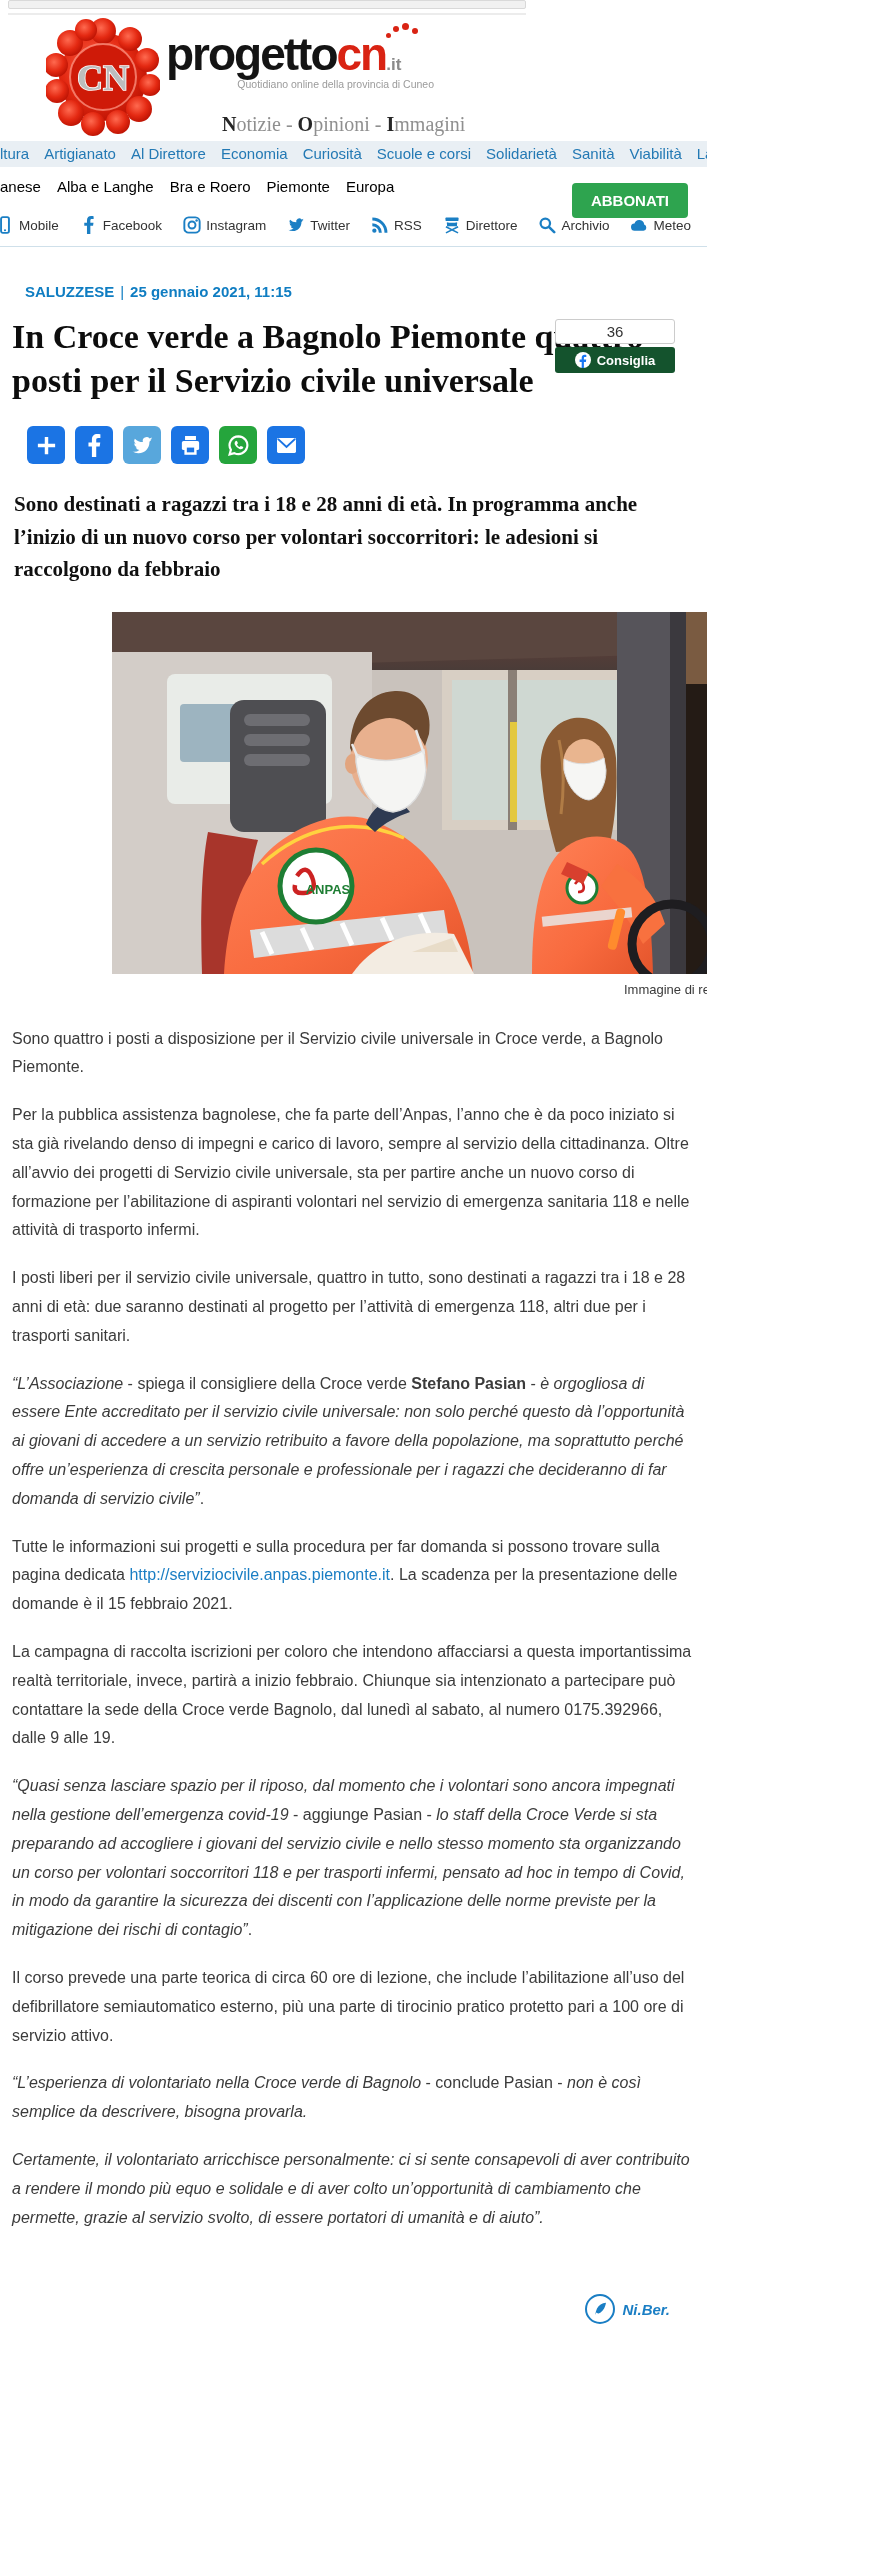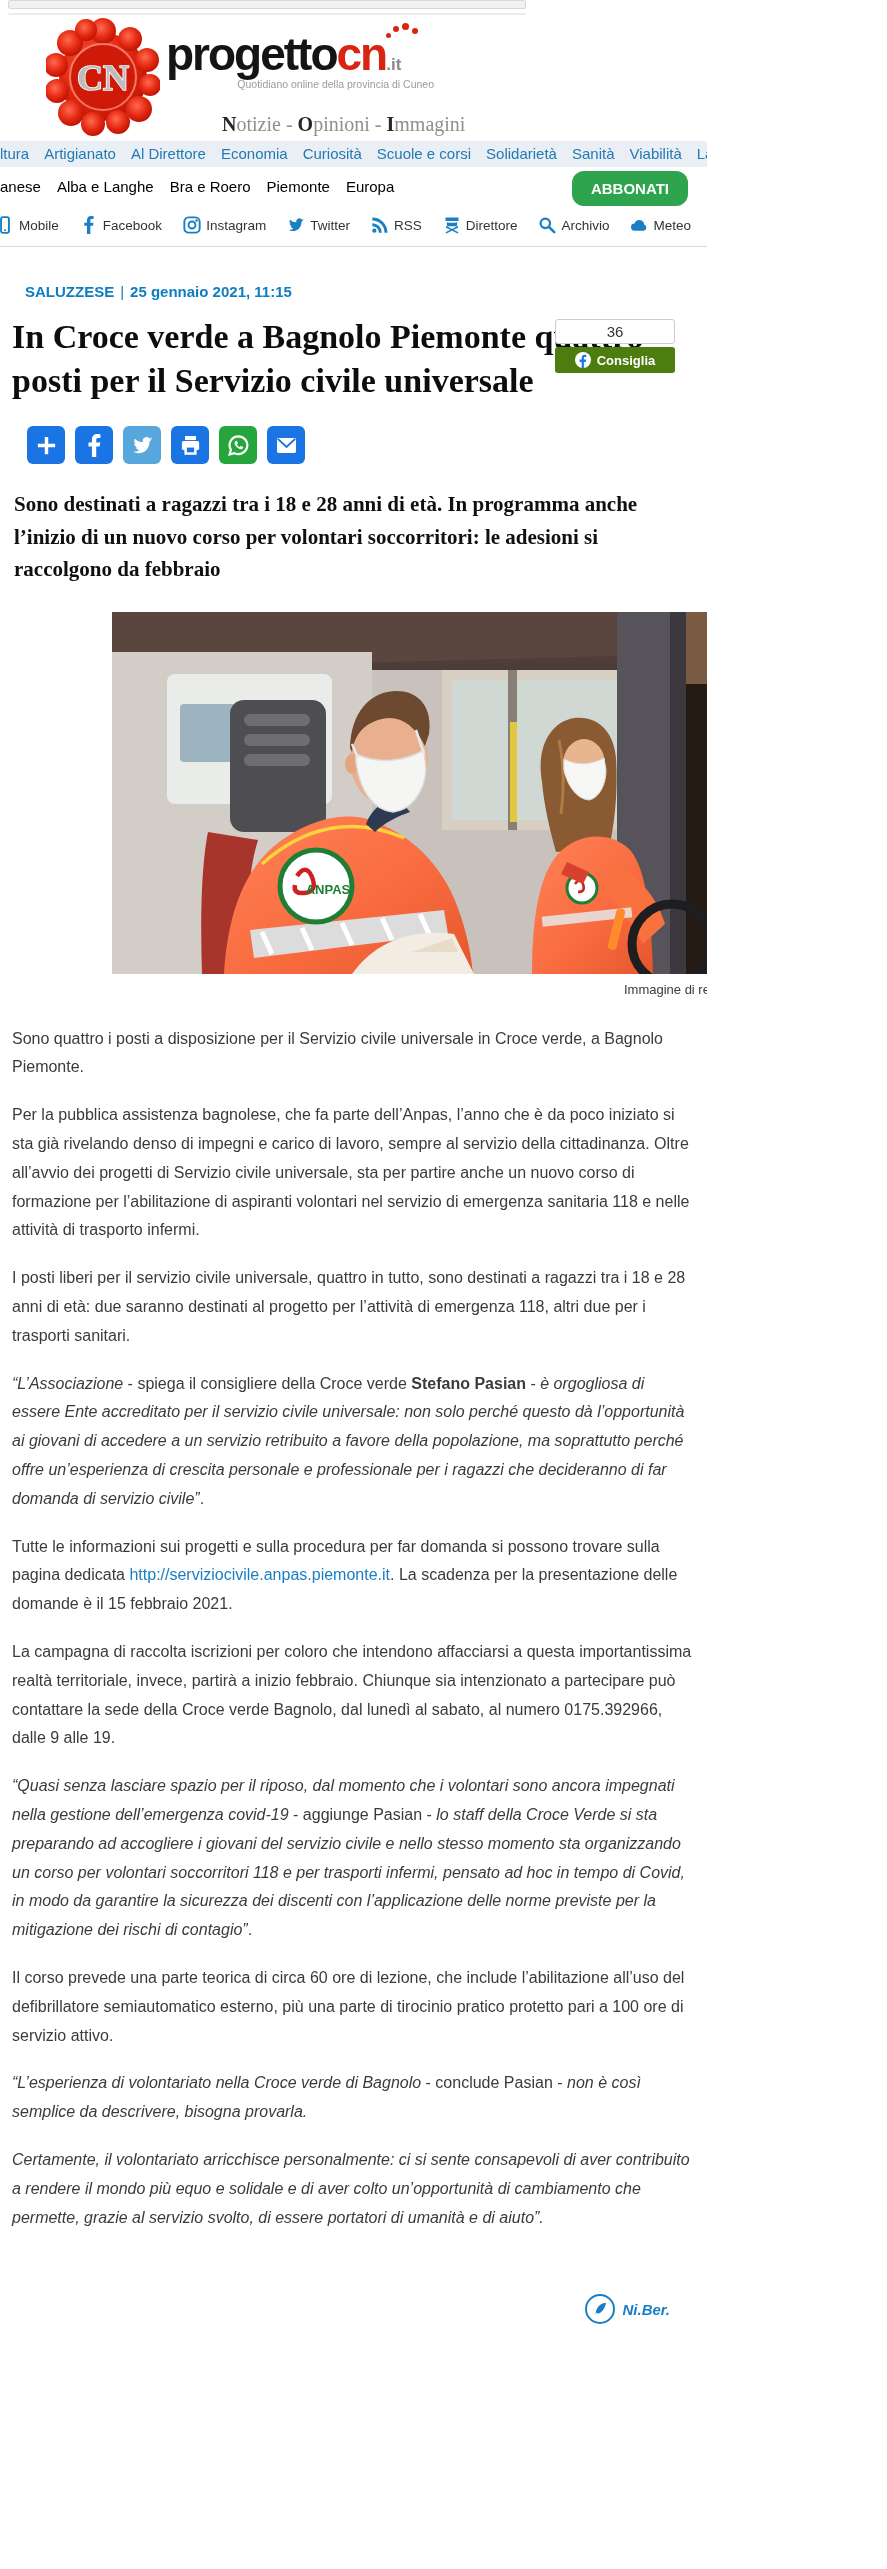--- a/index.html
+++ b/index.html
@@ -24,38 +24,38 @@
   .brand-dots i:nth-child(4){width:6px;height:6px;left:26px;top:5px;}
   .tagline{font-size:10.5px;color:#9b9b9b;text-align:right;margin-top:1px;}
   .motto{position:absolute;left:222px;top:98px;font-family:"Liberation Serif",serif;font-size:20px;color:#8f8f8f;white-space:nowrap;}
   .motto b{color:#262626;}
 
   
   .nav1{background:#e9eff4;display:flex;gap:15px;align-items:center;padding:4px 10px 5px 0;font-size:15px;white-space:nowrap;overflow:hidden;}
   .nav1-item{color:#2379b4;text-decoration:none;cursor:pointer;}
   .nav2{position:relative;display:flex;gap:16px;align-items:center;padding:11px 10px 11px 0;font-size:15px;white-space:nowrap;}
   .nav2-item{color:#000000;text-decoration:none;cursor:pointer;}
-  .subscribe-btn{position:absolute;right:19px;top:4px;background:#2ea44f;color:#fff;font-weight:bold;font-size:15px;padding:9px 19px;border:none;border-radius:12px;cursor:pointer;}
+  .subscribe-btn{position:absolute;right:19px;top:16px;background:#2ea44f;color:#fff;font-weight:bold;font-size:15px;padding:9px 19px;border:none;border-radius:4px;cursor:pointer;}
 
   
   .social-row{display:flex;justify-content:flex-end;align-items:center;gap:21px;padding:10px 16px 12px 0;border-bottom:1px solid #cfe0ea;}
   .social-item{display:flex;align-items:center;gap:5px;cursor:pointer;text-decoration:none;}
   .social-item .s-icon{width:18px;height:18px;color:#1b7fc4;display:inline-flex;}
   .social-item .s-icon svg{width:100%;height:100%;}
   .social-item .s-label{font-size:13.5px;color:#333;}
 
   
   .article{padding:0 12px;}
   .date-row{margin:36px 0 0 13px;font-size:15px;font-weight:bold;color:#0f7dc2;}
   .date-sep{margin:0 6px;font-weight:normal;color:#0f7dc2;}
   .title-wrap{position:relative;margin-top:15px;}
   h1.title{margin:0;font-family:"Liberation Serif",serif;font-weight:700;font-size:34px;line-height:1.28;color:#0d0d0d;max-width:640px;}
   .fb-widget{position:absolute;right:20px;top:4px;width:120px;}
   .fb-count{border:1px solid #ccc;border-radius:3px;background:#fff;font-size:15px;color:#333;text-align:center;padding:3px 0;}
-  .fb-btn{margin-top:3px;background:#4d7c0f;color:#fff;border:none;border-radius:3px;font-weight:bold;font-size:13px;padding:5px 6px;display:flex;align-items:center;justify-content:center;gap:6px;width:100%;cursor:pointer;box-sizing:border-box;}
+  .fb-btn{margin-top:3px;background:#14532d;color:#fff;border:none;border-radius:3px;font-weight:bold;font-size:13px;padding:5px 6px;display:flex;align-items:center;justify-content:center;gap:6px;width:100%;cursor:pointer;box-sizing:border-box;}
   .fb-btn .fb-ic{width:16px;height:16px;display:inline-flex;}
   .fb-btn .fb-ic svg{width:100%;height:100%;}
 
   .share-row{margin:24px 0 0 15px;display:flex;gap:10px;}
   .share-btn{width:38px;height:38px;border-radius:6px;display:flex;align-items:center;justify-content:center;cursor:pointer;}
   .share-btn svg{width:23px;height:23px;}
 
   .subtitle{margin:24px 0 0 2px;font-family:"Liberation Serif",serif;font-weight:700;font-size:21px;line-height:1.55;color:#101010;max-width:750px;}
 
   .photo-wrap{margin:26px 0 0 100px;width:642px;}

